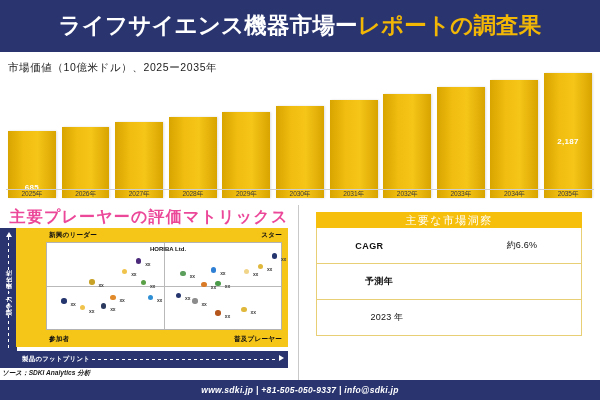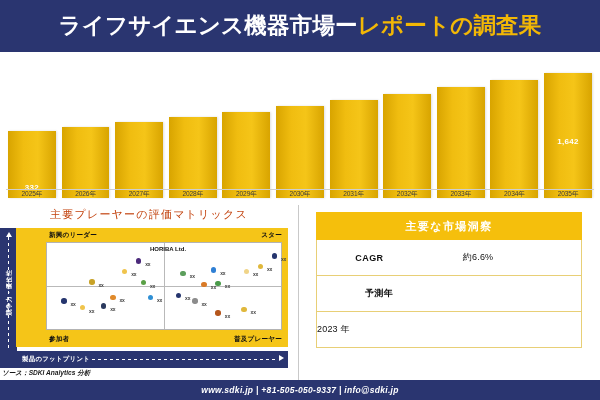--- a/index.html
+++ b/index.html
@@ -122,24 +122,24 @@
   }
   .lower-right {
     width: 301px; height: 175px;
     position: relative;
   }
 
   
   .matrix-title {
     position: absolute; top: 2px; left: 0; right: 0;
     text-align: center;
-    font-size: 11px;
-    color: #c2410c;
+    font-size: 16px;
+    color: #ec4899;
     letter-spacing: 1.2px;
-    font-weight: 400;
+    font-weight: 700;
   }
   .matrix-frame {
     position: absolute;
     left: 16px; top: 23px;
     width: 272px; height: 119px;
     background: #f5c518;
   }
   .matrix-inner {
     position: absolute;
     left: 30px; top: 14px;
@@ -260,25 +260,25 @@
     white-space: nowrap;
   }
 
   
   .insights {
     position: absolute;
     left: 17px; top: 7px;
     width: 266px;
   }
   .ins-header {
-    height: 28px;
+    height: 16px;
     background: #f5bf0c;
     color: #ffffff;
     font-size: 11px;
-    font-weight: bold;
+    font-weight: normal;
     letter-spacing: 1.4px;
     display: flex; align-items: center; justify-content: center;
   }
   .ins-row {
     height: 36px;
     display: flex;
     align-items: center;
     border-left: 1px solid #e8cf76;
     border-right: 1px solid #e8cf76;
     border-bottom: 1px solid #e8cf76;
@@ -288,21 +288,21 @@
   .ins-key {
     width: 47%;
     text-align: center;
     font-size: 9px;
     font-weight: bold;
     color: #111111;
     letter-spacing: 0.4px;
   }
   .ins-val {
     width: 53%;
-    text-align: left;
+    text-align: center;
     font-size: 9px;
     color: #111111;
     letter-spacing: 0.2px;
   }
 
   
   .footer {
     position: absolute; left: 0; top: 380px;
     width: 600px; height: 20px;
     background: #2a3570;
@@ -320,25 +320,26 @@
 
 <div id="page">
 
   <div class="header">
     <div class="header-title">
       <span class="title-white">ライフサイエンス機器市場ー</span><span class="title-gold">レポートの調査果</span>
     </div>
   </div>
 
   <div class="chart-block">
+    <div class="chart-title">市場価値（10億米ドル）、2025ー2035年</div>
     <div class="plot">
       <div class="bars" id="bars">
           <div class="bar-cell">
             <div class="bar" style="height: 48.9286%;">
-              <div class="bar-label">332</div>
+              <div class="bar-label">685</div>
             </div>
           </div>
           <div class="bar-cell">
             <div class="bar" style="height: 52.1429%;"></div>
           </div>
           <div class="bar-cell">
             <div class="bar" style="height: 55.5714%;"></div>
           </div>
           <div class="bar-cell">
             <div class="bar" style="height: 59.2857%;"></div>
@@ -356,21 +357,21 @@
             <div class="bar" style="height: 76.5714%;"></div>
           </div>
           <div class="bar-cell">
             <div class="bar" style="height: 81.6429%;"></div>
           </div>
           <div class="bar-cell">
             <div class="bar" style="height: 87.0714%;"></div>
           </div>
           <div class="bar-cell">
             <div class="bar" style="height: 91.5714%;">
-              <div class="bar-label" style="bottom: 42%;">1,642</div>
+              <div class="bar-label" style="bottom: 42%;">2,187</div>
             </div>
           </div>
         </div>
     </div>
   </div>
   <div class="axis-line"></div>
   <div class="xticks" id="xticks">
       <div class="xtick">2025年</div>
       <div class="xtick">2026年</div>
       <div class="xtick">2027年</div>

